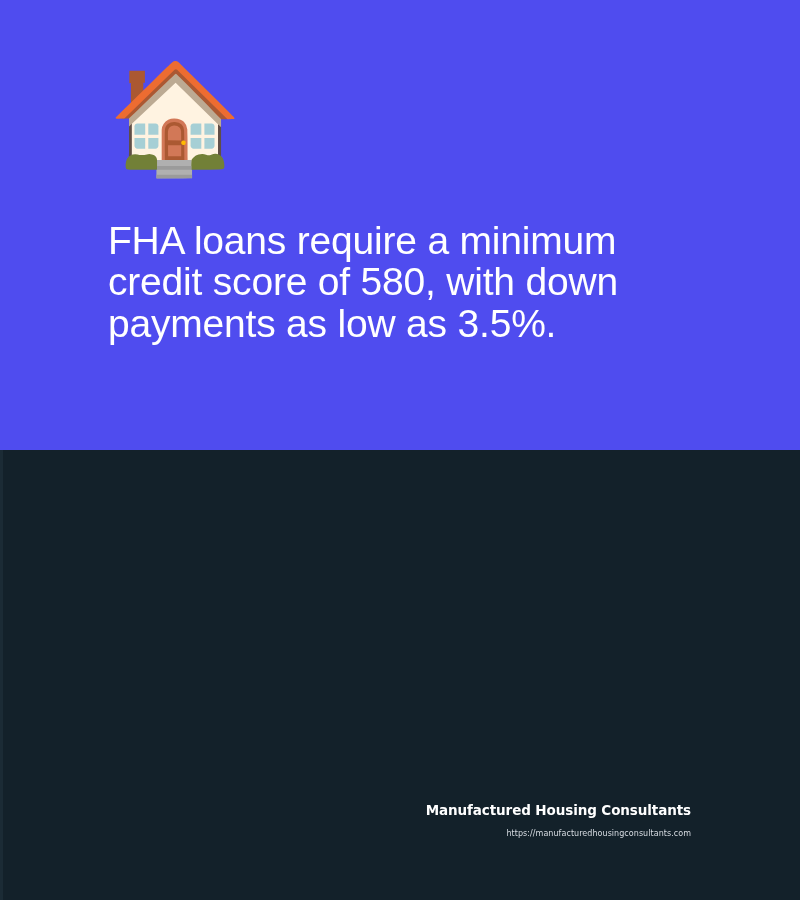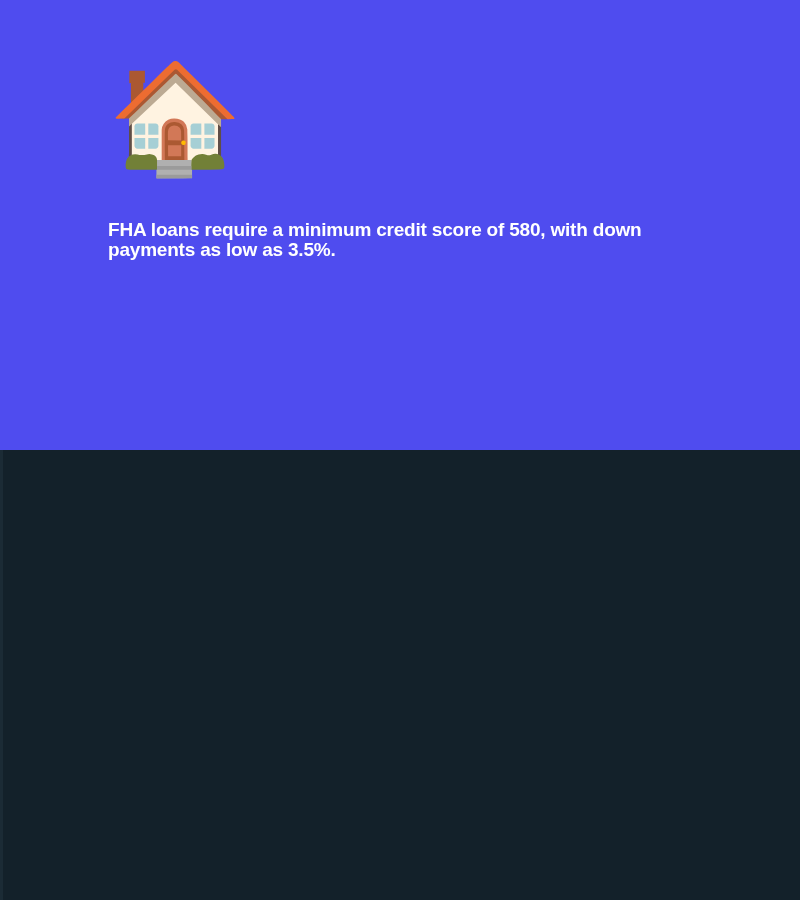--- a/index.html
+++ b/index.html
@@ -48,22 +48,22 @@
     left:108px; top:64px;
     font-size:108px;
   }
 
   
   .headline {
     position:absolute;
     left:108px;
     width:586px;
     font-family:"Liberation Sans", sans-serif;
-    font-weight:700;
-    font-size:19px;
+    font-weight:400;
+    font-size:39px;
     line-height:1.06;
     letter-spacing:-0.2px;
     white-space:pre-line;
   }
   #text-fha {
     top:220px;
     color:#ffffff;
   }
 
   
@@ -106,14 +106,21 @@
     <p class="headline" id="text-fha">FHA loans require a minimum credit score of 580, with down payments as low as 3.5%.</p>
   </section>
 
   <section class="panel" id="panel-va">
     
     
   </section>
 
   <div id="left-seam"></div>
 
+  <footer id="footer">
+    <div id="footer-text">
+      <div id="brand-name">Manufactured Housing Consultants</div>
+      <div id="brand-url">https://manufacturedhousingconsultants.com</div>
+    </div>
+
+  </footer>
 
 </div>
 
 </body></html>

